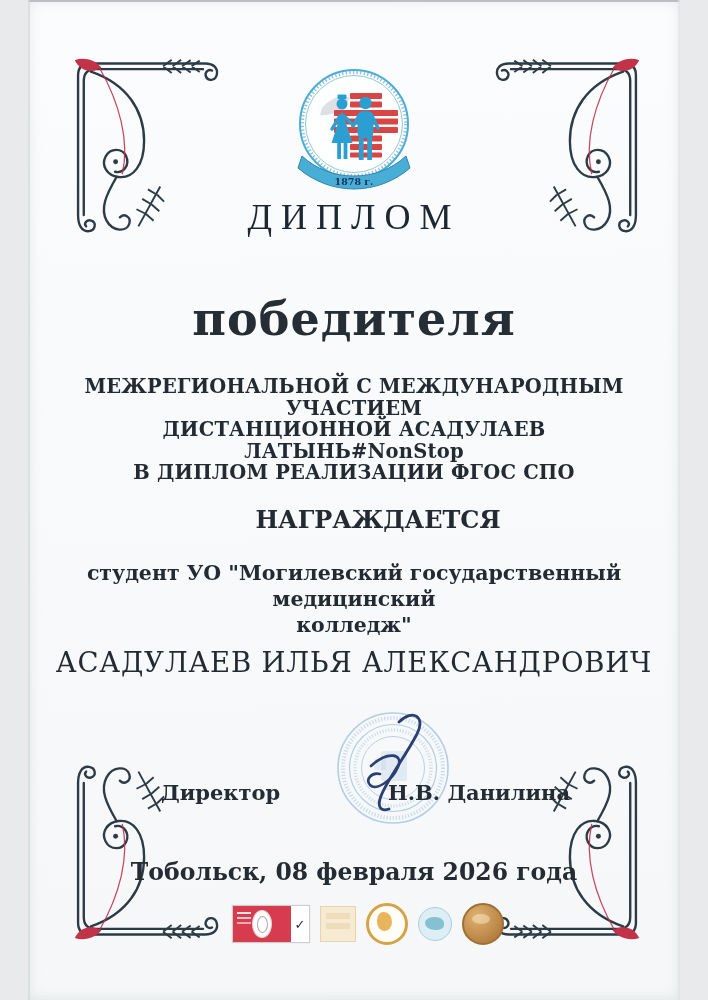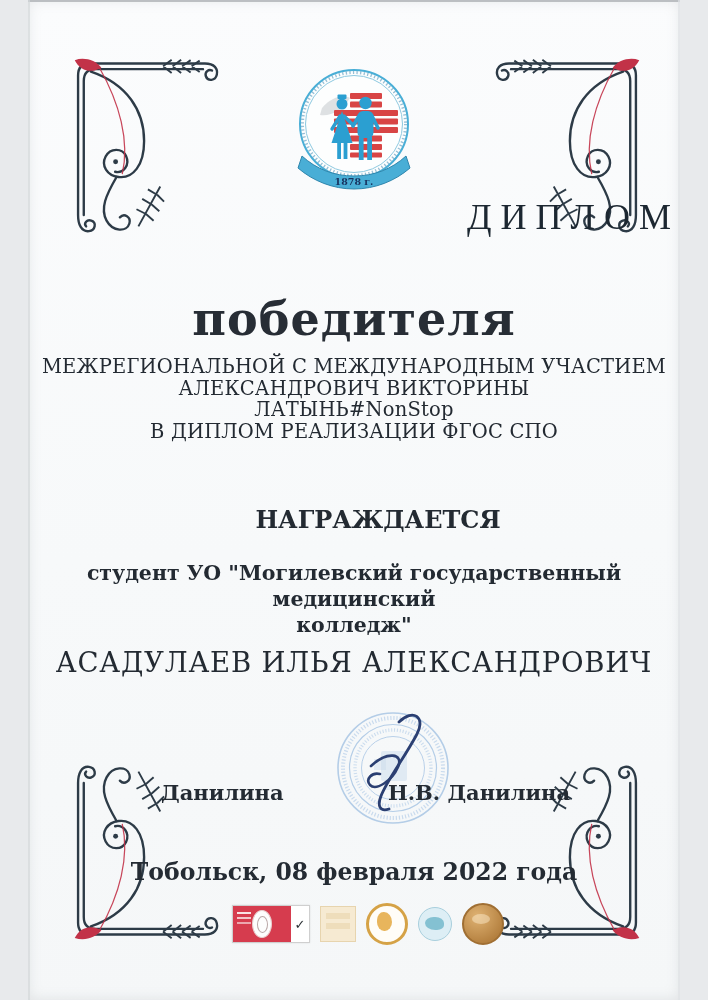--- a/index.html
+++ b/index.html
@@ -15,23 +15,23 @@
 
   .corner{position:absolute;width:152px;height:188px;}
   .corner.tl{left:42px;top:54px;}
   .corner.tr{right:36px;top:54px;transform:scaleX(-1);}
   .corner.bl{left:42px;top:756px;transform:scaleY(-1);}
   .corner.br{right:36px;top:756px;transform:scale(-1,-1);}
 
   .centered{position:absolute;left:0;right:0;text-align:center;}
   .emblem{position:absolute;left:50%;top:66px;transform:translateX(-50%);width:120px;height:128px;}
 
-  .title{top:196px;font-family:"Liberation Serif",serif;font-size:36px;letter-spacing:9px;color:#1c2731;font-weight:normal;text-align:right;}
+  .title{top:196px;font-family:"Liberation Serif",serif;font-size:36px;letter-spacing:9px;color:#1c2731;font-weight:normal;}
   .subtitle{top:292px;font-size:46px;font-weight:bold;letter-spacing:1px;color:#272d35;text-align:center;}
-  .event{top:356px;font-size:19.5px;font-weight:normal;line-height:21.5px;letter-spacing:.2px;color:#232a32;}
+  .event{top:376px;font-size:19.5px;font-weight:bold;line-height:21.5px;letter-spacing:.2px;color:#232a32;}
   .award-heading{top:505px;font-size:24px;font-weight:bold;color:#232a32;margin-left:48px;}
   .recipient{top:560px;font-size:20.5px;font-weight:bold;line-height:26px;color:#232a32;}
   .name{top:646px;font-size:27.5px;font-weight:normal;letter-spacing:.8px;color:#232a32;}
   .role{position:absolute;left:133px;top:780px;font-size:21px;font-weight:bold;}
   .signer{position:absolute;right:110px;top:780px;font-size:21px;font-weight:bold;text-align:center;}
   .stamp{position:absolute;left:303px;top:706px;width:124px;height:124px;}
   .date{top:858px;font-size:23.5px;font-weight:bold;}
 
   .badges{position:absolute;top:903px;left:50%;transform:translateX(-50%);margin-left:14px;
           display:flex;gap:10px;align-items:center;}
@@ -126,56 +126,56 @@
     </g>
     <path d="M8,90 C22,103 40,110 60,110 C80,110 98,103 112,90 L116,102 C101,115 81,123 60,123 C39,123 19,115 4,102 Z" fill="#49aed6" stroke="#2f86ad" stroke-width="1"></path>
     <text x="60" y="119" text-anchor="middle" font-size="9.5" font-weight="bold" fill="#17315e" font-family="DejaVu Serif, serif">1878 г.</text>
   </svg>
 
   <div class="centered title">ДИПЛОМ</div>
   <div class="centered subtitle">победителя</div>
 
   <div class="centered event">
     <div>МЕЖРЕГИОНАЛЬНОЙ С МЕЖДУНАРОДНЫМ УЧАСТИЕМ</div>
-    <div>АЛЕКСАНДРОВИЧ ВИКТОРИНЫ</div>
+    <div>ДИСТАНЦИОННОЙ АСАДУЛАЕВ</div>
     <div>ЛАТЫНЬ#NonStop</div>
     <div>В ДИПЛОМ РЕАЛИЗАЦИИ ФГОС СПО</div>
   </div>
 
   <div class="centered award-heading">НАГРАЖДАЕТСЯ</div>
 
   <div class="centered recipient">
     <div>студент УО "Могилевский государственный медицинский</div>
     <div>колледж"</div>
   </div>
 
   <div class="centered name">АСАДУЛАЕВ ИЛЬЯ АЛЕКСАНДРОВИЧ</div>
 
-  <div class="role">Данилина</div>
+  <div class="role">Директор</div>
 
   <svg class="stamp" viewBox="0 0 124 124">
     <g opacity="0.85">
       <circle cx="62" cy="62" r="55" fill="none" stroke="#a9c6e4" stroke-width="1.6"></circle>
       <circle cx="62" cy="62" r="50" fill="none" stroke="#b4cde8" stroke-width="4" stroke-dasharray="1.2,1.9" opacity="0.8"></circle>
       <circle cx="62" cy="62" r="43.5" fill="none" stroke="#a9c6e4" stroke-width="1.2"></circle>
       <circle cx="62" cy="62" r="38" fill="none" stroke="#b4cde8" stroke-width="3.4" stroke-dasharray="1.1,1.8" opacity="0.75"></circle>
       <circle cx="62" cy="62" r="31.5" fill="none" stroke="#aec9e6" stroke-width="1"></circle>
       <rect x="50" y="45" width="26" height="30" rx="2" fill="#c3d7ec" opacity="0.5"></rect>
       <rect x="43" y="53" width="12" height="11" fill="#c3d7ec" opacity="0.4"></rect>
       <rect x="54" y="80" width="18" height="4" fill="#c3d7ec" opacity="0.45"></rect>
     </g>
     <g fill="none" stroke="#2b3f72" stroke-linecap="round">
       <path d="M68,16 C82,2 95,11 86,28 C74,51 56,74 50,90 C46,100 49,106 58,103" stroke-width="2.8"></path>
       <path d="M40,60 C56,45 73,47 67,61 C61,75 45,85 39,79 C34,73 41,66 49,68" stroke-width="2.6"></path>
     </g>
   </svg>
 
   <div class="signer">Н.В. Данилина</div>
 
-  <div class="centered date">Тобольск, 08  февраля 2022 года</div>
+  <div class="centered date">Тобольск, 08  февраля 2026 года</div>
 
   <div class="badges">
     <div class="badge-red">
       <div class="red-part">
         <div class="micro"></div>
         <div class="oval"></div>
       </div>
       <div class="check-part">✓</div>
     </div>
     <div class="badge-gold-square"></div>

